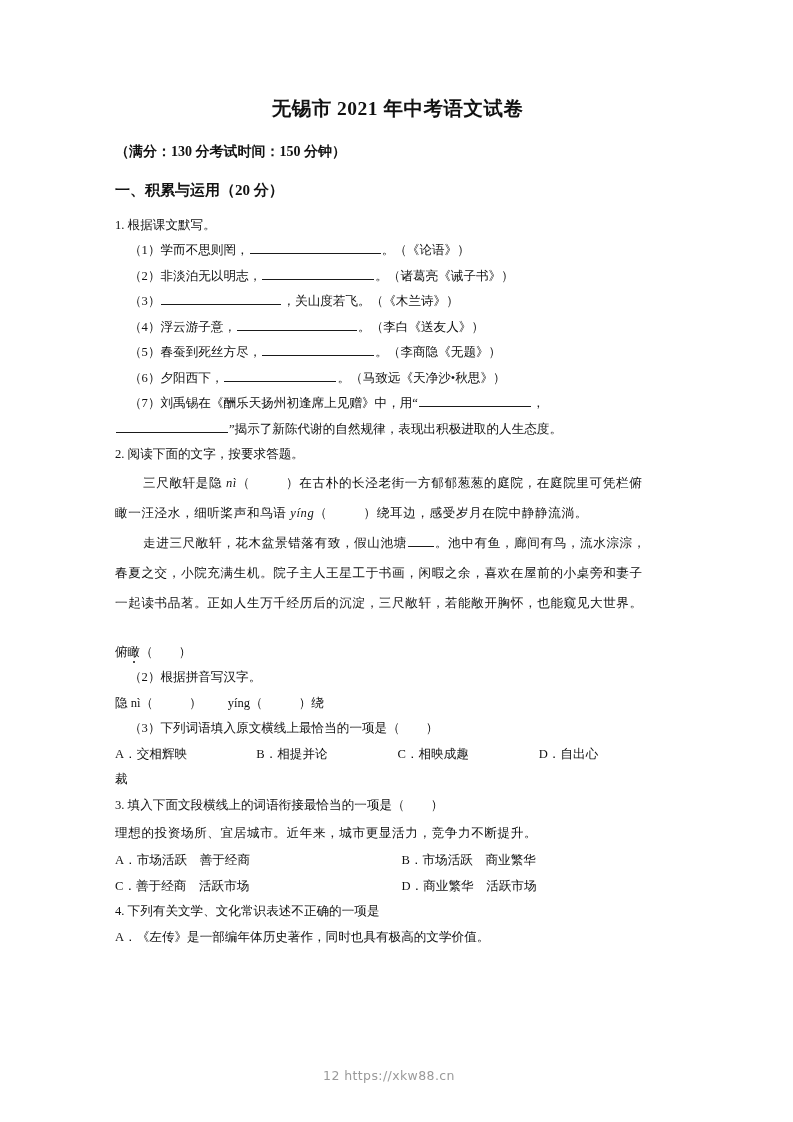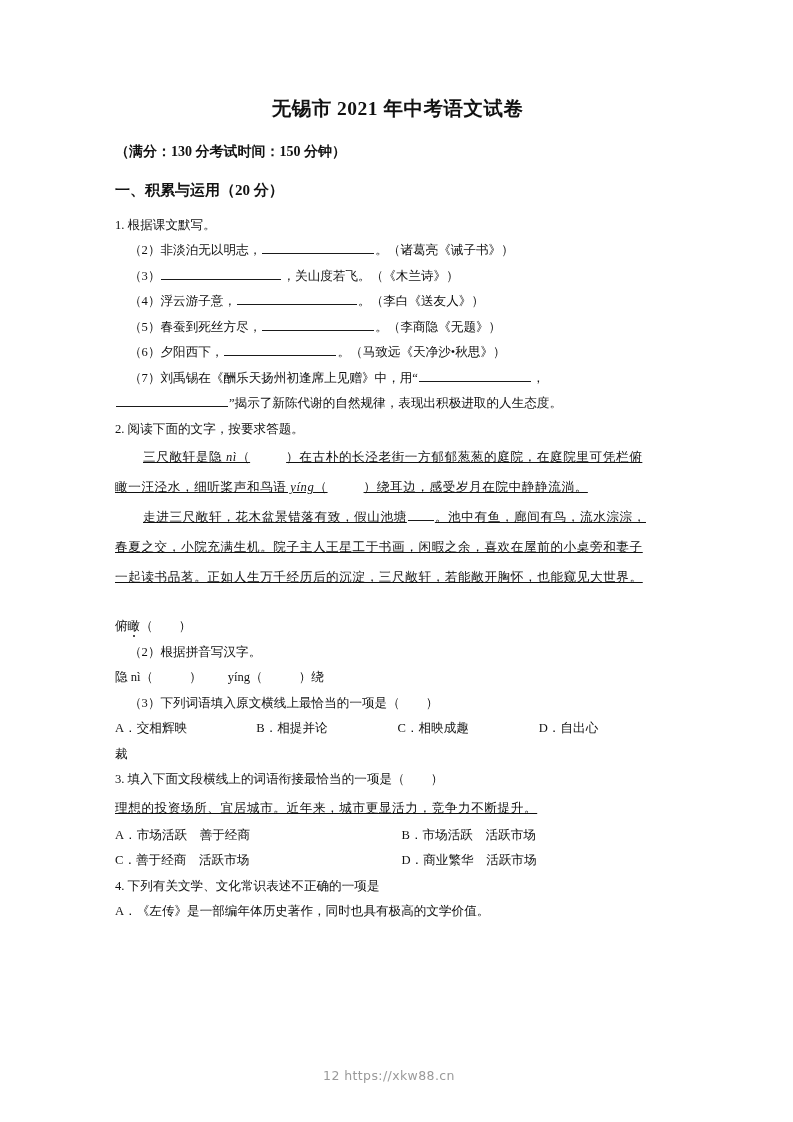--- a/index.html
+++ b/index.html
@@ -59,21 +59,20 @@
 
   .indent1 { padding-left: 14px; }
 
   
   .passage {
     font-size: 12.6px;
     line-height: 30px;
     margin: 0;
     font-style: oblique 8deg;
     letter-spacing: 0.6px;
-    text-decoration: underline;
   }
   .passage .p-indent { display: inline-block; width: 28px; }
 
   
   .blank {
     display: inline-block;
     border-bottom: 1px solid #1a1a1a;
     vertical-align: baseline;
     height: 0.95em;
     margin: 0 1px;
@@ -137,20 +136,23 @@
 <body>
 
 <div class="page">
 
   <h1 class="doc-title">无锡市 2021 年中考语文试卷</h1>
   <div class="doc-subtitle">（满分：130 分考试时间：150 分钟）</div>
   <div class="section-heading">一、积累与运用（20 分）</div>
 
   <p class="q-line">1. 根据课文默写。</p>
 
+  <p class="q-line indent1">
+    <span>（1）</span><span>学而不思则罔，</span><span class="blank blank-xl"></span><span>。（《论语》）</span>
+  </p>
 
   <p class="q-line indent1">
     <span>（2）</span><span>非淡泊无以明志，</span><span class="blank blank-md"></span><span>。（诸葛亮《诫子书》）</span>
   </p>
 
   <p class="q-line indent1">
     <span>（3）</span><span class="blank blank-lg"></span><span>，关山度若飞。（《木兰诗》）</span>
   </p>
 
   <p class="q-line indent1">
@@ -212,21 +214,21 @@
   <p class="q-line">裁</p>
 
   <p class="q-line">
     <span>3. 填入下面文段横线上的词语衔接最恰当的一项是（</span><span class="gap-sm"></span><span>）</span>
   </p>
 
   <p class="passage">理想的投资场所、宜居城市。近年来，城市更显活力，竞争力不断提升。</p>
 
   <div class="choices-2">
     <div class="opt">A．市场活跃　善于经商</div>
-    <div class="opt">B．市场活跃　活跃市场</div>
+    <div class="opt">B．市场活跃　商业繁华</div>
   </div>
   <div class="choices-2">
     <div class="opt">C．善于经商　活跃市场</div>
     <div class="opt">D．商业繁华　活跃市场</div>
   </div>
 
   <p class="q-line">4. 下列有关文学、文化常识表述不正确的一项是</p>
   <p class="q-line">A．《左传》是一部编年体历史著作，同时也具有极高的文学价值。</p>
 
 </div>

